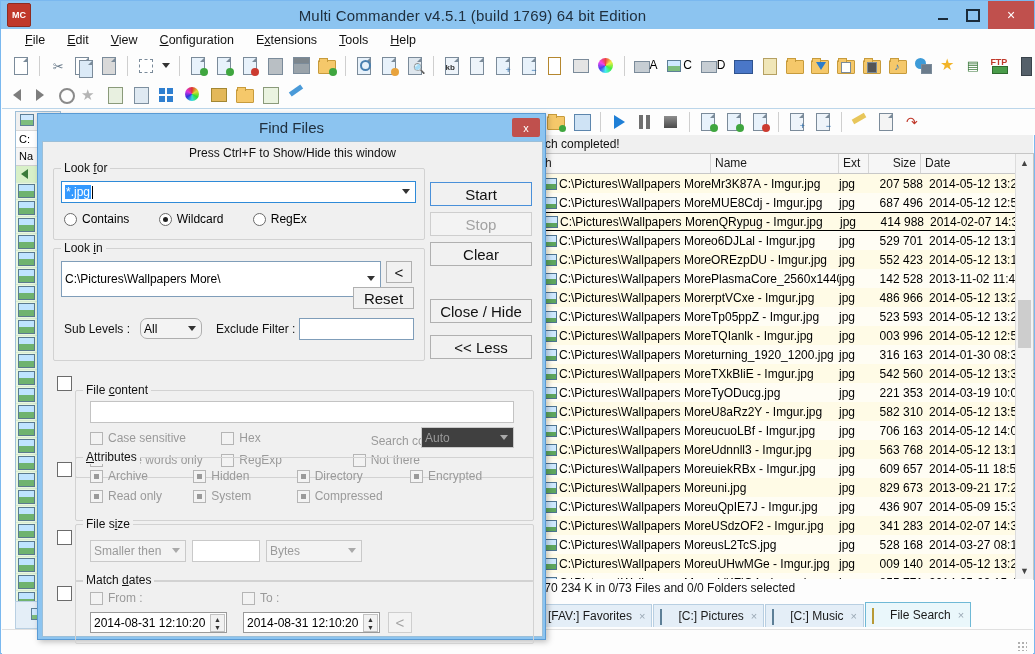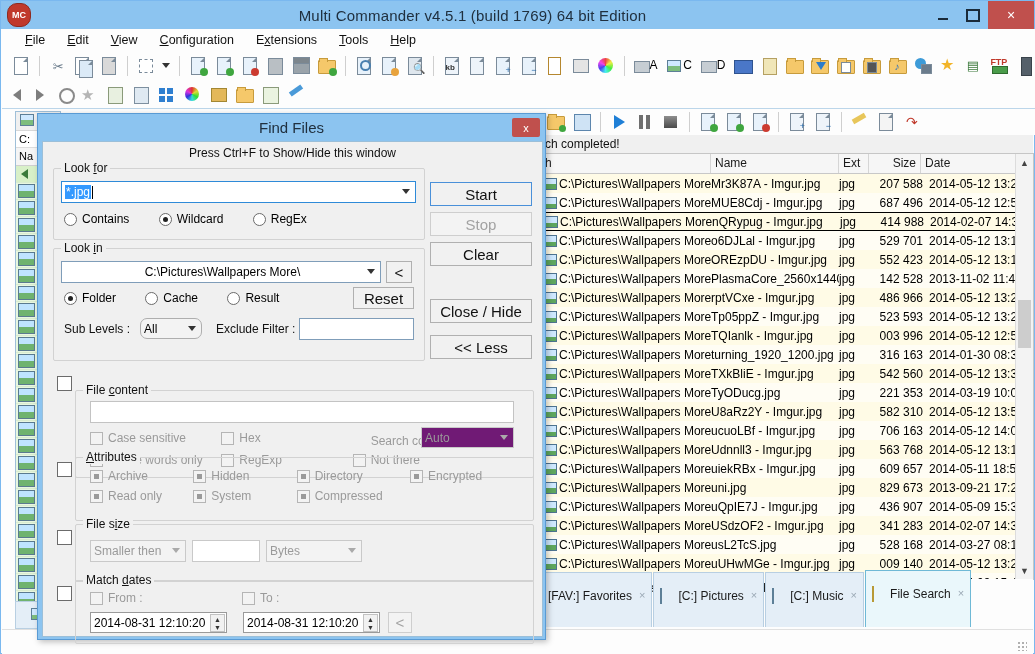--- a/index.html
+++ b/index.html
@@ -19,21 +19,21 @@
   .titlebar{
     position:absolute;left:0;top:0;width:1033px;height:28px;
     background:#8cc4f0;
     display:flex;align-items:center;
   }
   .app-icon{
     width:22px;height:22px;margin-left:6px;
     background:#c0392b;border:1px solid #8e2b20;
     color:#fff;font-size:9px;font-weight:bold;
     display:flex;align-items:center;justify-content:center;
-    border-radius:10px;
+    border-radius:2px;
   }
   .title-text{
     flex:1;text-align:center;font-size:15px;color:#20303f;
     padding-right:120px;letter-spacing:.2px;
   }
   .win-btns{position:absolute;right:0;top:0;height:28px;display:flex;}
   .win-btn{width:30px;height:28px;display:flex;align-items:center;justify-content:center;font-size:12px;color:#1a2b3a;}
   .win-btn.close{width:46px;background:#c0504d;color:#fff;font-size:14px;}
   .min-glyph{width:10px;height:2px;background:#1a2b3a;margin-top:7px;}
   .max-glyph{width:10px;height:9px;border:2px solid #1a2b3a;}
@@ -149,21 +149,21 @@
   .list-status{
     position:absolute;left:540px;top:578px;width:492px;height:18px;
     font-size:12px;line-height:18px;background:#fdfdfd;overflow:hidden;color:#111;
   }
   
   .tabbar{
     position:absolute;left:540px;top:600px;width:492px;height:26px;
     display:flex;align-items:flex-end;background:#fdfdfd;
   }
   .tab{
-    height:22px;display:flex;align-items:flex-start;gap:4px;padding:16px 6px;
+    height:22px;display:flex;align-items:center;gap:4px;padding:0 6px;
     background:#e4eef7;border:1px solid #b8cfe2;border-bottom:none;
     font-size:12px;color:#1a1a1a;margin-right:1px;position:relative;
   }
   .tab.active{background:#eaf7fb;border-color:#6fb9d6;height:24px;}
   .tab .x{color:#9aa8b4;font-size:11px;margin-left:3px;}
   .tab-icon{width:14px;height:12px;position:relative;}
   .drive-ico{width:14px;height:12px;background:linear-gradient(#cfe9ff 0 55%,#7dbd7d 55% 100%);border:1px solid #5d7f97;box-sizing:border-box;}
   .search-ico{width:14px;height:12px;background:#f3d66f;border:1px solid #b89a36;box-sizing:border-box;}
   .bottombar{
     position:absolute;left:1px;top:628px;width:1031px;height:24px;background:#fdfdfd;border-top:1px solid #e0e0e0;
@@ -883,39 +883,25 @@
             </span>
           <span class="rlabel">
               <span class="radio"></span>
               <span>RegEx</span>
             </span>
         </div>
       </div>
 
       <div class="grp" style="left:10px;top:106px;width:370px;height:111px;">
         <div class="grp-lbl">Look <u>i</u>n</div>
-        <div class="inp" style="position:absolute;left:7px;top:12px;width:320px;height:22px;justify-content:center;">
+        <div class="inp" style="position:absolute;left:7px;top:12px;width:320px;height:36px;">
           <span>C:\Pictures\Wallpapers More\</span>
           <div class="ddarrow"></div>
         </div>
         <div class="btn" style="position:absolute;left:332px;top:12px;width:26px;height:22px;">&lt;</div>
-        <div style="position:absolute;left:10px;top:42px;">
-          <span class="rlabel">
-              <span class="radio on"></span>
-              <span>Folder</span>
-            </span>
-          <span class="rlabel">
-              <span class="radio"></span>
-              <span>Cache</span>
-            </span>
-          <span class="rlabel">
-              <span class="radio"></span>
-              <span>Result</span>
-            </span>
-        </div>
         <div class="btn" style="position:absolute;left:299px;top:38px;width:61px;height:22px;">Reset</div>
         <div class="lbl" style="position:absolute;left:10px;top:73px;">Sub Levels :</div>
         <div class="inp" style="position:absolute;left:86px;top:69px;width:62px;height:21px;background:#f3f3f3;border-color:#aeaeae;border-radius:7px;">
           <span>All</span>
           <div class="ddarrow"></div>
         </div>
         <div class="lbl" style="position:absolute;left:162px;top:73px;">Exclude Filter :</div>
         <div class="inp" style="position:absolute;left:245px;top:69px;width:115px;height:22px;">
           <span></span>
         </div>
@@ -937,21 +923,21 @@
           <span class="clabel" style="width:128px;display:inline-flex;">
               <span class="cbx dis"></span>
               <span>Case sensitive</span>
             </span>
           <span class="clabel" style="width:128px;display:inline-flex;">
               <span class="cbx dis"></span>
               <span>Hex</span>
             </span>
           <span class="clabel" style="margin-left:18px;">Search content as :</span>
         </div>
-        <div class="inp" style="position:absolute;left:345px;top:36px;width:93px;height:21px;background:#701a75;border-color:#c9c9c9;color:#9a9a9a;">
+        <div class="inp" style="position:absolute;left:345px;top:36px;width:93px;height:21px;background:#404040;border-color:#c9c9c9;color:#9a9a9a;">
           <span>Auto</span>
           <div class="ddarrow dis"></div>
         </div>
         <div style="position:absolute;left:14px;top:62px;">
           <span class="clabel" style="width:128px;display:inline-flex;">
               <span class="cbx dis"></span>
               <span>Whole words only</span>
             </span>
           <span class="clabel" style="width:128px;display:inline-flex;">
               <span class="cbx dis"></span>

